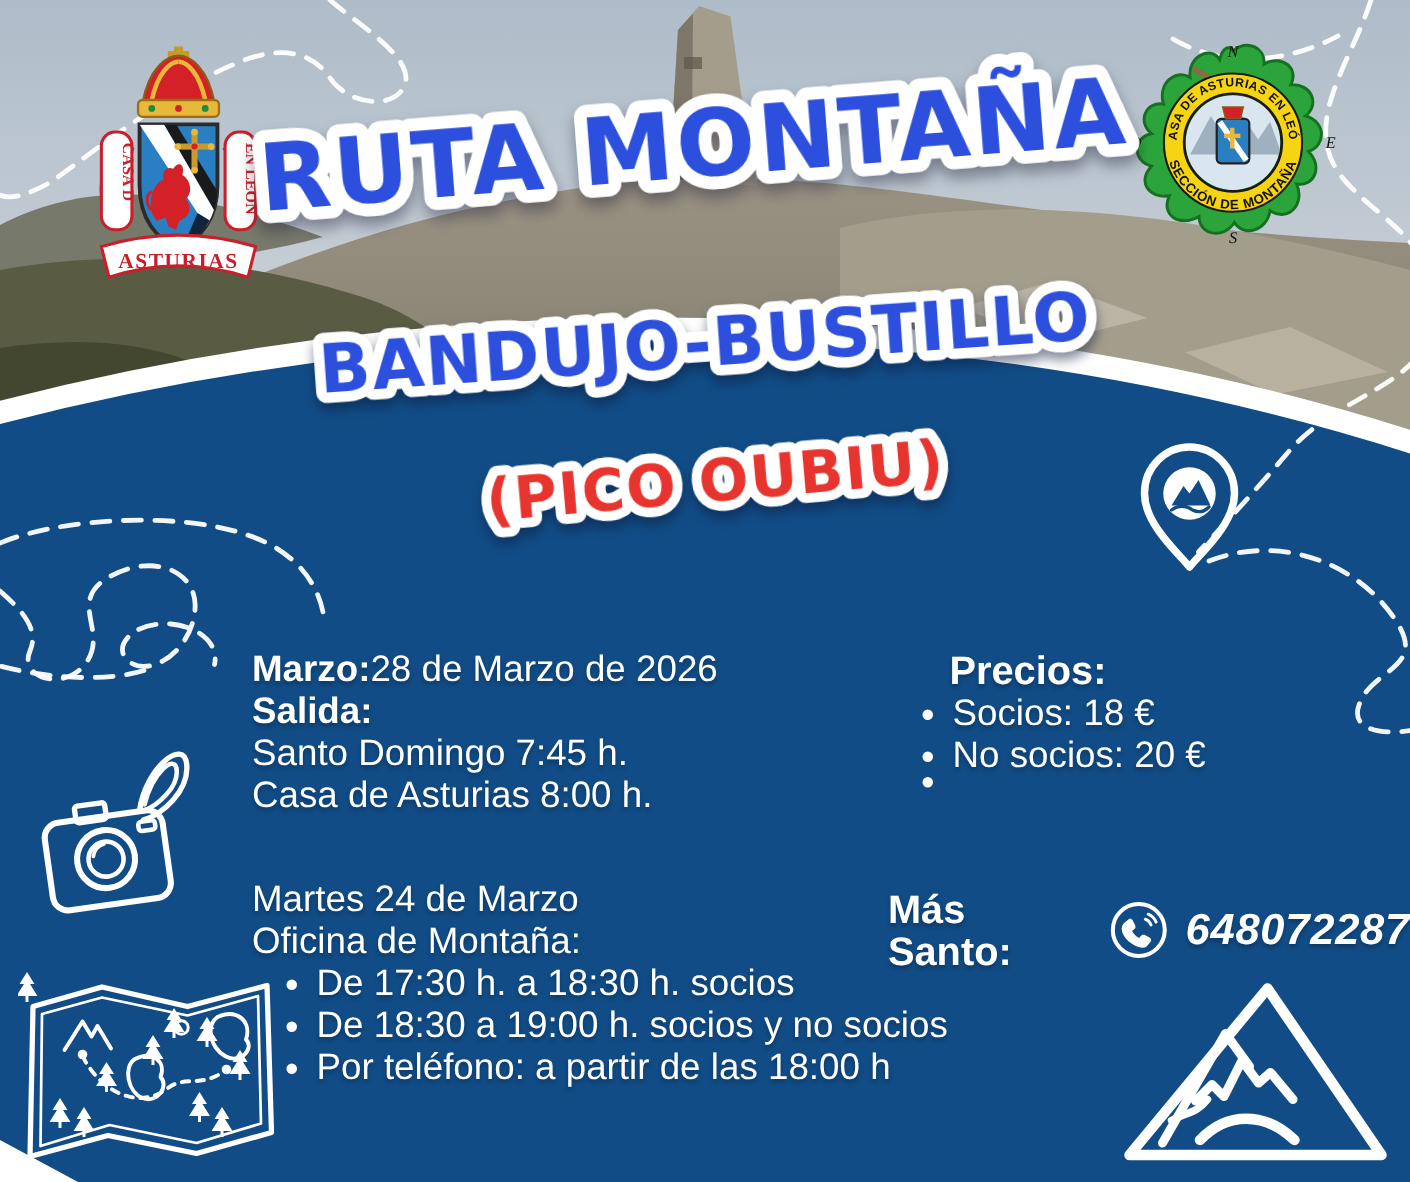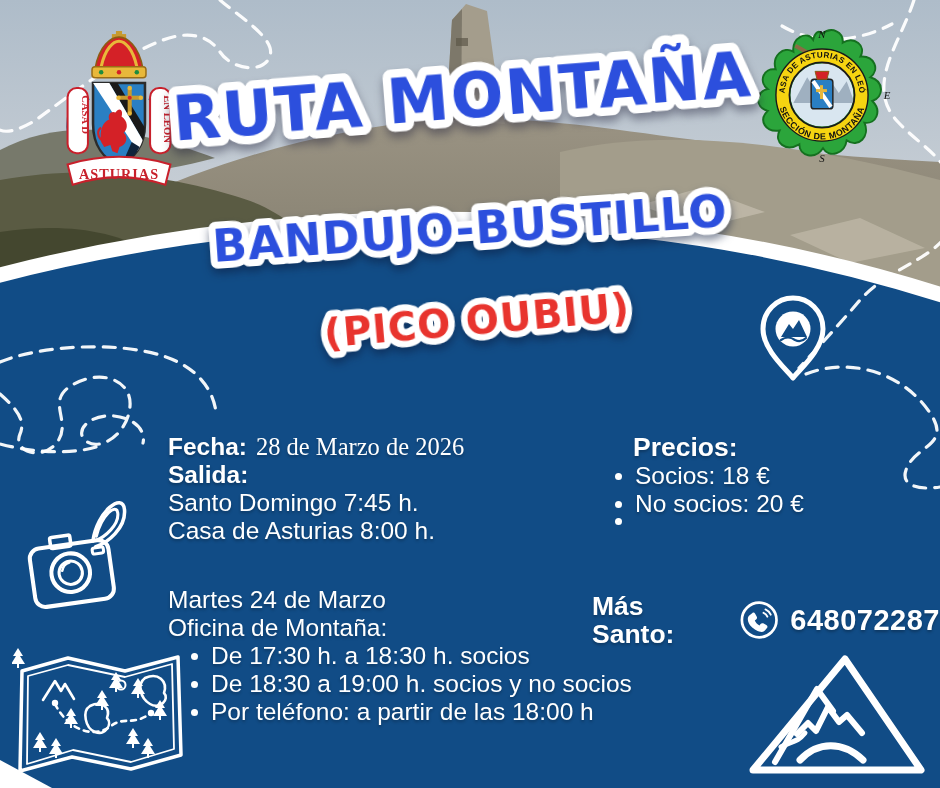--- a/index.html
+++ b/index.html
@@ -44,24 +44,24 @@
   
   .txt{position:absolute;z-index:5;color:#ffffff;font-size:24.5px;line-height:28px;
        text-shadow:0 2px 3px rgba(0,0,0,.28);}
   .b{font-weight:bold;}
   .col-left{left:168px;top:433px;width:420px;}
   .insc{left:168px;top:586px;width:470px;}
   .col-right{left:592px;top:432px;width:330px;}
   .col-right .hdr{font-size:26.5px;line-height:30px;margin-left:41px;}
   .bullet-row{display:flex;align-items:center;}
   .dot{flex:none;width:7px;height:7px;border-radius:50%;background:#fff;margin:0 13px 0 23px;}
-  .fecha-val{margin-left:9px;font-family:Liberation Serif, serif;}
+  .fecha-val{}
   .contact{left:592px;top:592px;display:flex;align-items:center;gap:11px;z-index:5;}
   .contact .lbl{font-size:26.5px;}
-  .contact .num{font-size:29px;letter-spacing:.5px;}
+  .contact .num{font-size:29px;letter-spacing:.5px;font-style:italic;}
   .phone-svg{width:42px;height:42px;display:block;}
 </style>
 </head>
 <body>
 
 <div class="poster">
 
   <div class="photo">
     <svg viewBox="0 0 940 330" preserveAspectRatio="none">
       <defs>
@@ -247,21 +247,21 @@
       <path d="M9,122 L101,11 L177,122 Z" stroke-width="7"></path>
       <path d="M31,114 L73,41 L89,63" stroke-width="6"></path>
       <polyline points="53,86 64,75 72,83 84,59 95,74 103,67 118,85" stroke-width="6"></polyline>
       <path d="M37,99 C47,93 53,95 61,85" stroke-width="5"></path>
       <path d="M56,112 C74,93 99,93 119,112" stroke-width="7"></path>
     </g>
   </svg>
 
   <div class="txt col-left">
     <div>
-      <span class="b">Fecha:</span><span class="fecha-val">28 de Marzo de 2026</span>
+      <span class="b">Marzo:</span><span class="fecha-val">28 de Marzo de 2026</span>
     </div>
     <div class="b">Salida:</div>
     <div>Santo Domingo 7:45 h.</div>
     <div>Casa de Asturias 8:00 h.</div>
   </div>
 
   <div class="txt insc">
     <div>Martes 24 de Marzo</div>
     <div>Oficina de Montaña:</div>
     <div class="bullet-row">

